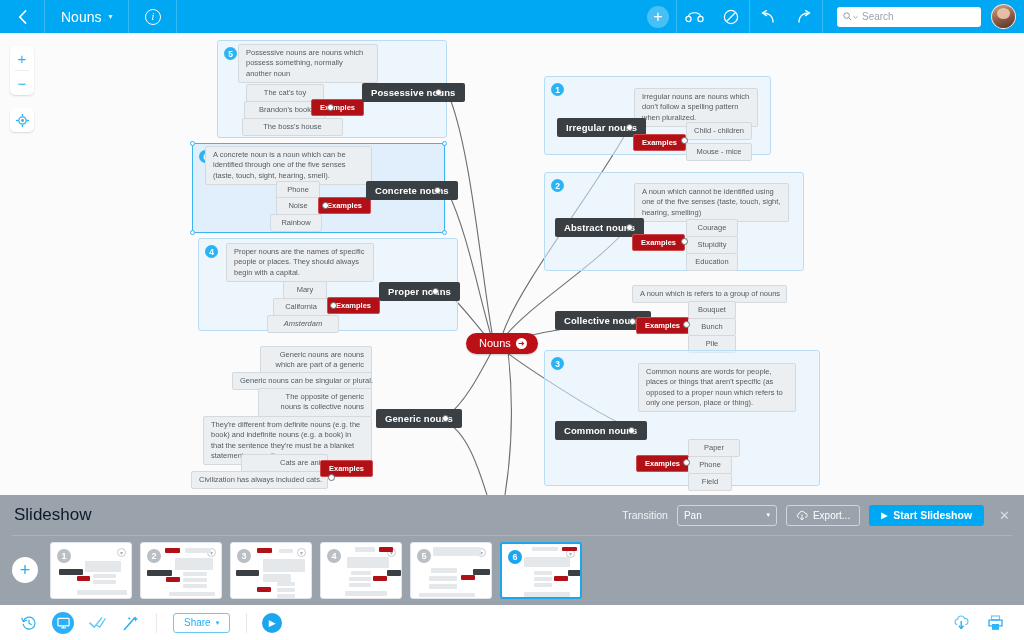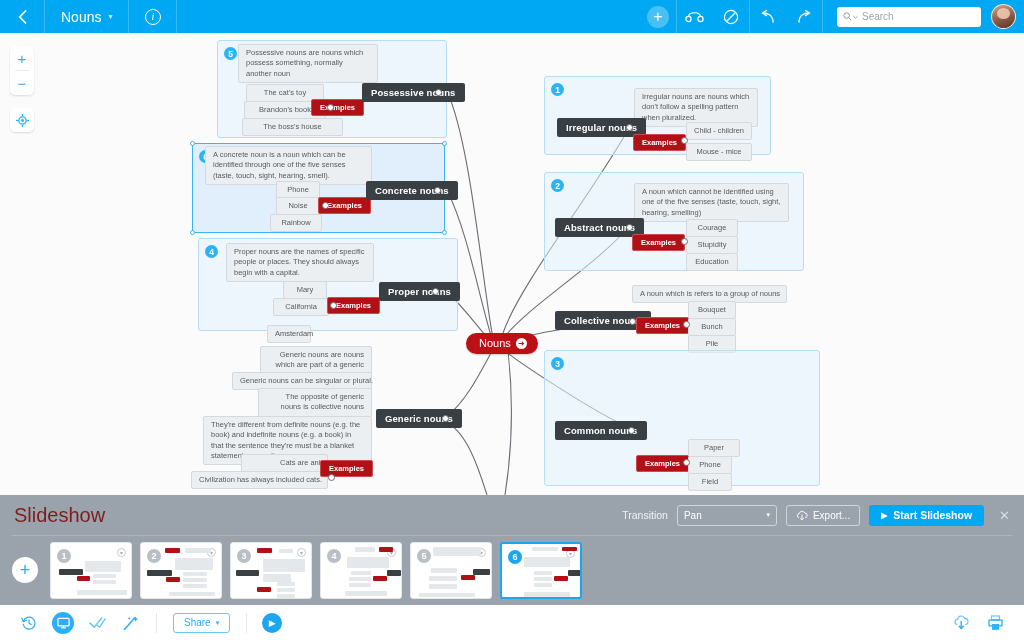--- a/index.html
+++ b/index.html
@@ -131,21 +131,21 @@
     width:11px;height:11px;border-radius:50%;background:#fff;color:#bb1016;
     font-size:8px; display:flex;align-items:center;justify-content:center;
   }
 
   
   .slideshow {
     position:absolute; top: 495px; left:0; width:1024px; height:110px;
     background:#9aa3ab;
   }
   .ss-head { height: 40px; display:flex; align-items:center; position:relative; }
-  .ss-title { color:#7f1d1d; font-size:20px; margin-left:14px; }
+  .ss-title { color:#0f172a; font-size:17px; margin-left:14px; }
   .ss-right { position:absolute; right:8px; top:0; height:40px; display:flex; align-items:center; gap:9px; }
   .ss-label { color:#f0f3f5; font-size:10.5px; }
   .ss-select {
     width:100px;height:21px;border:1px solid #cfd6db;border-radius:3px;
     display:flex;align-items:center;justify-content:space-between;padding:0 6px;
     color:#fff;font-size:10px;
   }
   .ss-btn {
     height:21px;border:1px solid #cfd6db;border-radius:3px;
     display:flex;align-items:center;gap:5px;padding:0 9px;color:#fff;font-size:10px;
@@ -338,21 +338,21 @@
     <div class="node n-dark" style="left:366px;top:148px;">Concrete nouns</div>
     <div class="dot" style="left:322px;top:169px;"></div>
     <div class="dot" style="left:434px;top:154px;"></div>
 
     <div class="frame" style="left:198px;top:205px;width:260px;height:93px;">
       <div class="badge">4</div>
     </div>
     <div class="node n-grey wrap" style="left:226px;top:210px;width:148px;">Proper nouns are the names of specific people or places. They should always begin with a capital.</div>
     <div class="node n-grey c" style="left:283px;top:248px;width:44px;">Mary</div>
     <div class="node n-grey c" style="left:273px;top:265px;width:56px;">California</div>
-    <div class="node n-grey c" style="left:267px;top:292px;width:44px;">Amsterdam</div>
+    <div class="node n-grey c" style="left:267px;top:282px;width:72px;font-style:italic;">Amsterdam</div>
     <div class="node n-red" style="left:327px;top:264px;">Examples</div>
     <div class="node n-dark" style="left:379px;top:249px;">Proper nouns</div>
     <div class="dot" style="left:330px;top:269px;"></div>
     <div class="dot" style="left:432px;top:255px;"></div>
 
     <div class="node n-grey wrap r" style="left:260px;top:313px;width:112px;">Generic nouns are nouns which are part of a generic statement.</div>
     <div class="node n-grey c" style="left:232px;top:339px;width:140px;">Generic nouns can be singular or plural.</div>
     <div class="node n-grey wrap r" style="left:258px;top:355px;width:114px;">The opposite of generic nouns is collective nouns</div>
     <div class="node n-grey wrap" style="left:203px;top:383px;width:169px;">They're different from definite nouns (e.g. the book) and indefinite nouns (e.g. a book) in that the sentence they're must be a blanket statement or question.</div>
     <div class="node n-grey c" style="left:241px;top:421px;width:87px;padding-left:38px;">Cats are animals.</div>
@@ -390,20 +390,21 @@
     <div class="node n-red" style="left:636px;top:284px;">Examples</div>
     <div class="node n-grey c" style="left:688px;top:268px;width:48px;">Bouquet</div>
     <div class="node n-grey c" style="left:688px;top:285px;width:48px;">Bunch</div>
     <div class="node n-grey c" style="left:688px;top:302px;width:48px;">Pile</div>
     <div class="dot" style="left:629px;top:285px;"></div>
     <div class="dot" style="left:683px;top:288px;"></div>
 
     <div class="frame" style="left:544px;top:317px;width:276px;height:136px;">
       <div class="badge">3</div>
     </div>
+    <div class="node n-grey wrap" style="left:638px;top:330px;width:158px;">Common nouns are words for people, places or things that aren't specific (as opposed to a proper noun which refers to only one person, place or thing).</div>
     <div class="node n-dark" style="left:555px;top:388px;">Common nouns</div>
     <div class="node n-red" style="left:636px;top:422px;">Examples</div>
     <div class="node n-grey c" style="left:688px;top:406px;width:52px;">Paper</div>
     <div class="node n-grey c" style="left:688px;top:423px;width:44px;">Phone</div>
     <div class="node n-grey c" style="left:688px;top:440px;width:44px;">Field</div>
     <div class="dot" style="left:628px;top:394px;"></div>
     <div class="dot" style="left:683px;top:426px;"></div>
 
     <div class="central" style="left:466px;top:300px;">
       <span>Nouns</span>

